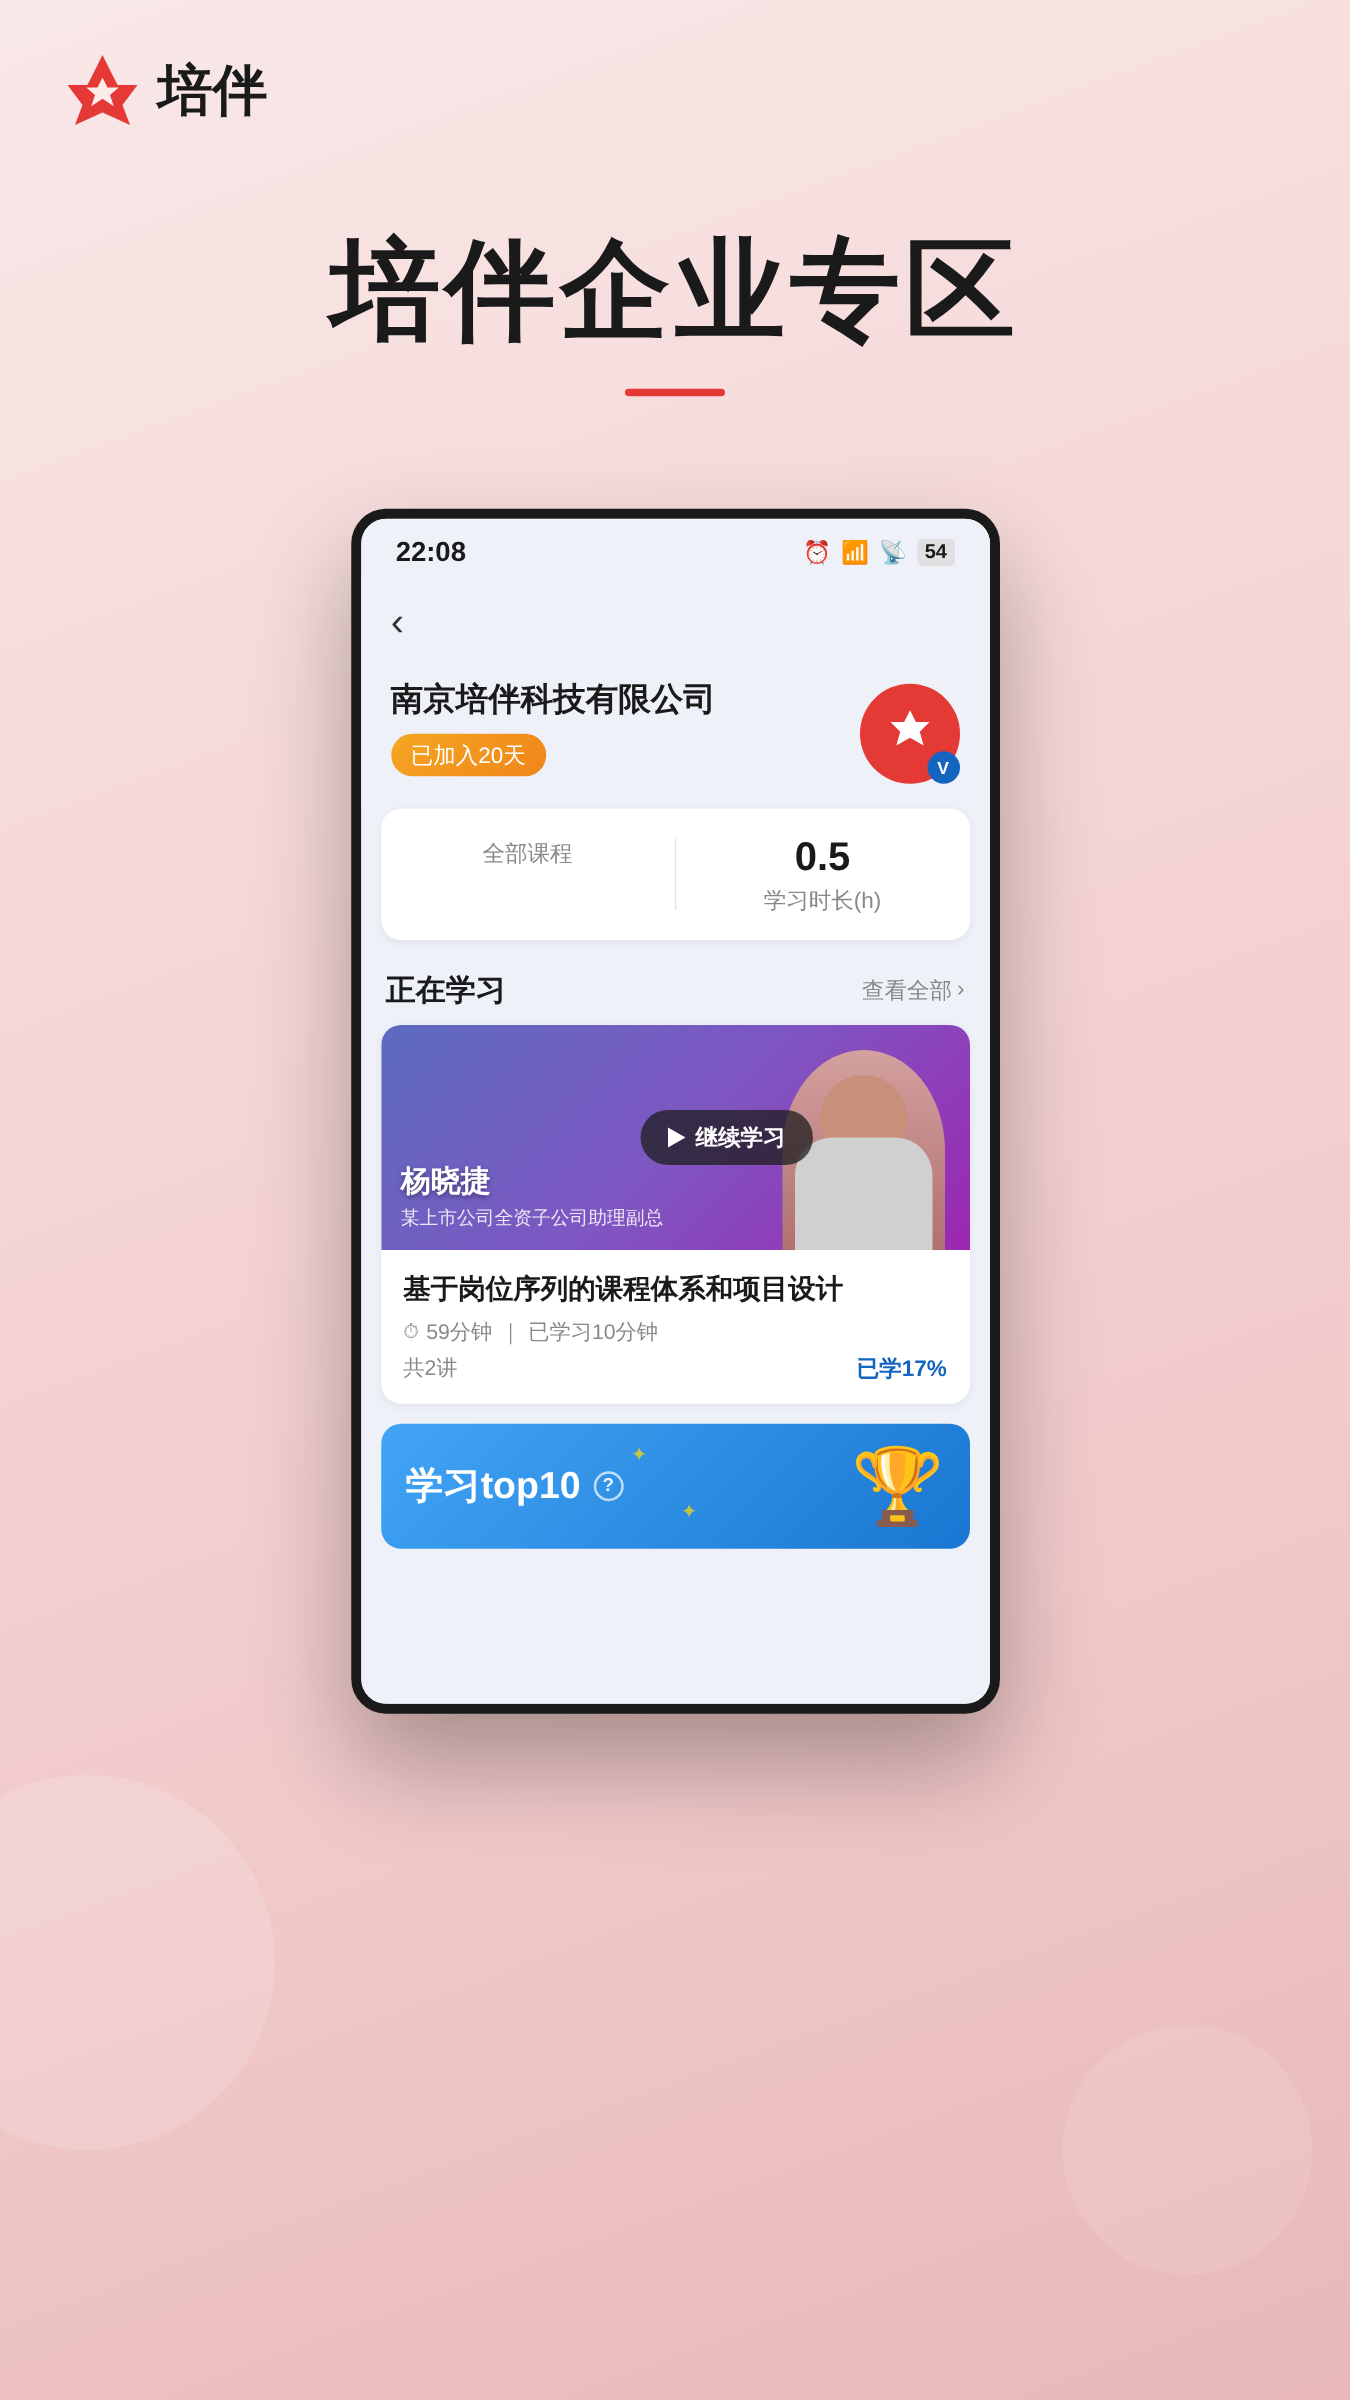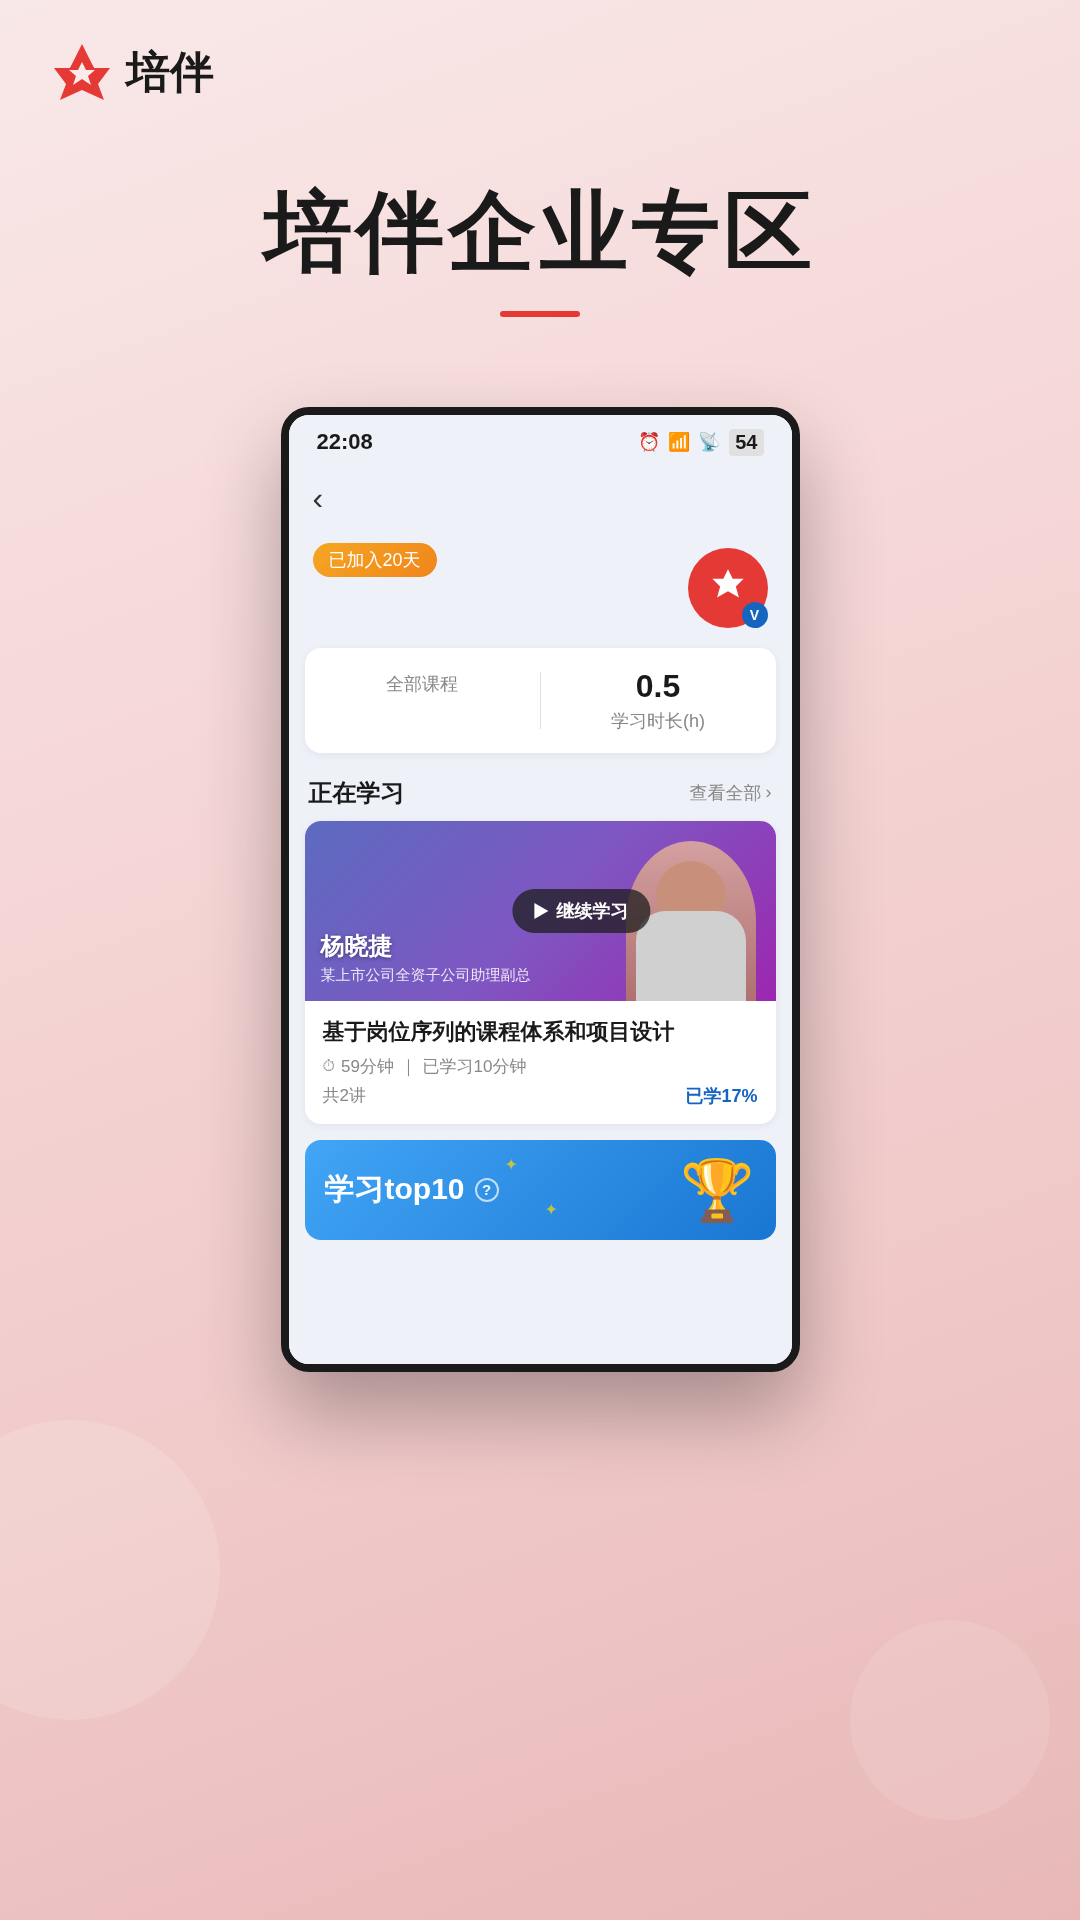--- a/index.html
+++ b/index.html
@@ -89,21 +89,21 @@
       align-items: center;
       gap: 8px;
       font-size: 18px;
     }
     .battery-icon {
       display: inline-flex;
       align-items: center;
       background: #e0e0e0;
       border-radius: 4px;
       padding: 2px 6px;
-      font-size: 20px;
+      font-size: 16px;
       font-weight: 700;
     }
 
     
     .phone-content {
       background: #eef2f8;
       min-height: 900px;
     }
     .nav-bar {
       display: flex;
@@ -445,20 +445,21 @@
     </div>
 
     <div class="phone-content">
 
       <div class="nav-bar">
         <span class="back-btn">‹</span>
       </div>
 
       <div class="company-section">
         <div class="company-info">
+          <div class="company-name">南京培伴科技有限公司</div>
           <span class="joined-badge">已加入20天</span>
         </div>
         <div class="company-avatar">
           <svg width="50" height="50" viewBox="0 0 64 64">
             <path d="M32 8 L38 20 L52 20 L42 30 L46 44 L32 36 L18 44 L22 30 L12 20 L26 20 Z" fill="white"></path>
           </svg>
           <div class="verify-badge">V</div>
         </div>
       </div>
 

